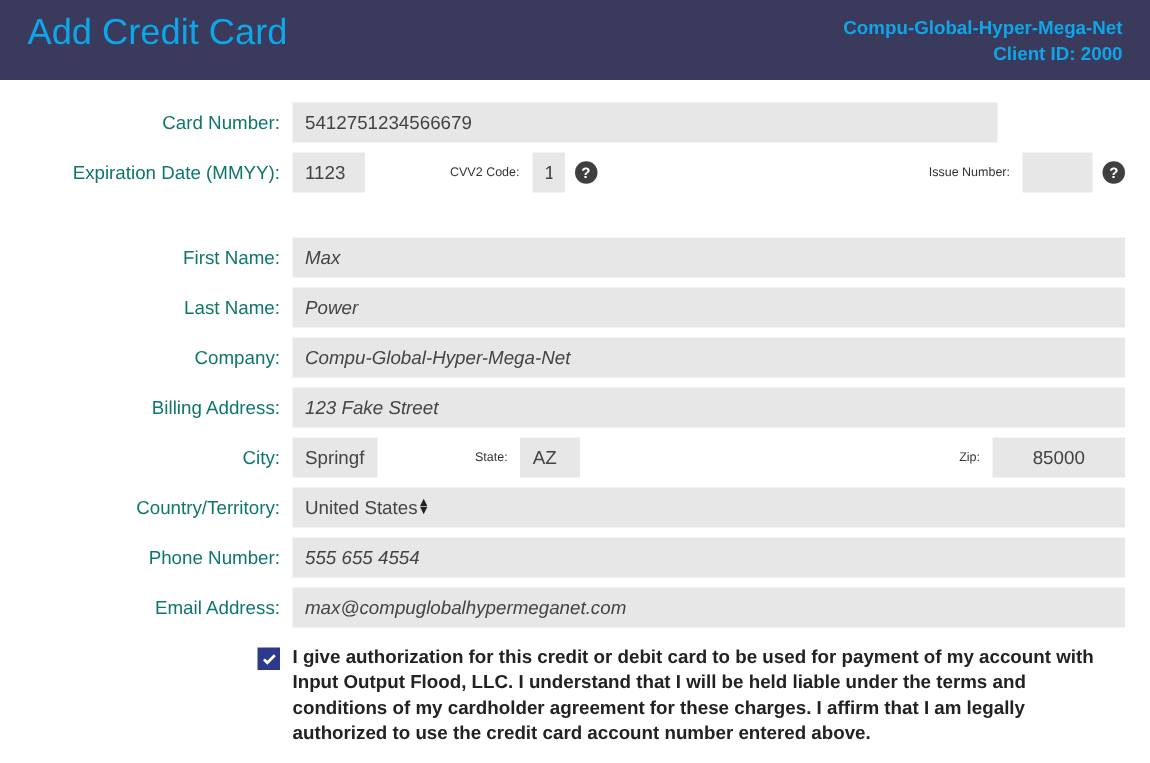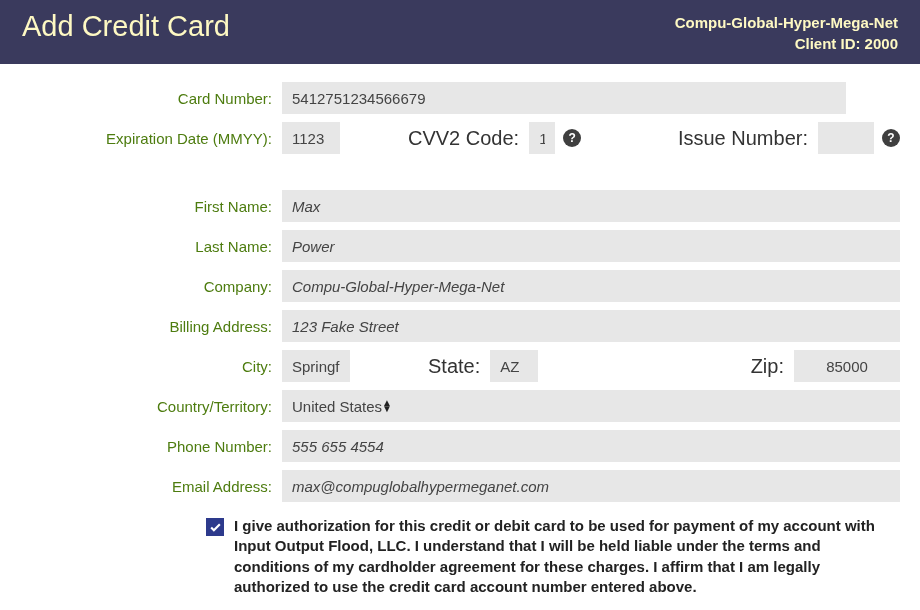--- a/index.html
+++ b/index.html
@@ -5,21 +5,21 @@
     * { box-sizing: border-box; margin: 0; padding: 0; }
     body {
       font-family: -apple-system, BlinkMacSystemFont, "Segoe UI", Arial, sans-serif;
       font-size: 15px;
       color: #333;
       background: #fff;
       width: 920px;
     }
     .header {
       background: #3a3a5d;
-      color: #fef9c3;
+      color: #0ea5e9;
       padding: 10px 22px 10px 22px;
       display: flex;
       justify-content: space-between;
       align-items: flex-start;
     }
     .header-title {
       font-size: 29px;
       font-weight: 300;
     }
     .header-right {
@@ -33,31 +33,31 @@
       padding: 18px 20px 20px 0;
     }
     .row {
       display: flex;
       align-items: center;
       margin-bottom: 8px;
       min-height: 30px;
     }
     .row.gap-top { margin-top: 36px; }
     .lbl {
-      width: 282px;
+      width: 234px;
       text-align: right;
       padding-right: 10px;
-      color: #4d7c0f;
+      color: #0f766e;
       font-size: 15px;
       flex-shrink: 0;
     }
     .lbl-inline {
       padding: 0 10px 0 18px;
       color: #333;
-      font-size: 20px;
+      font-size: 10px;
       white-space: nowrap;
     }
     .lbl-inline.right-push {
       margin-left: auto;
     }
     input[type="text"], .sel {
       background: #e7e7e7;
       border: none;
       padding: 7px 10px;
       font-size: 15px;

